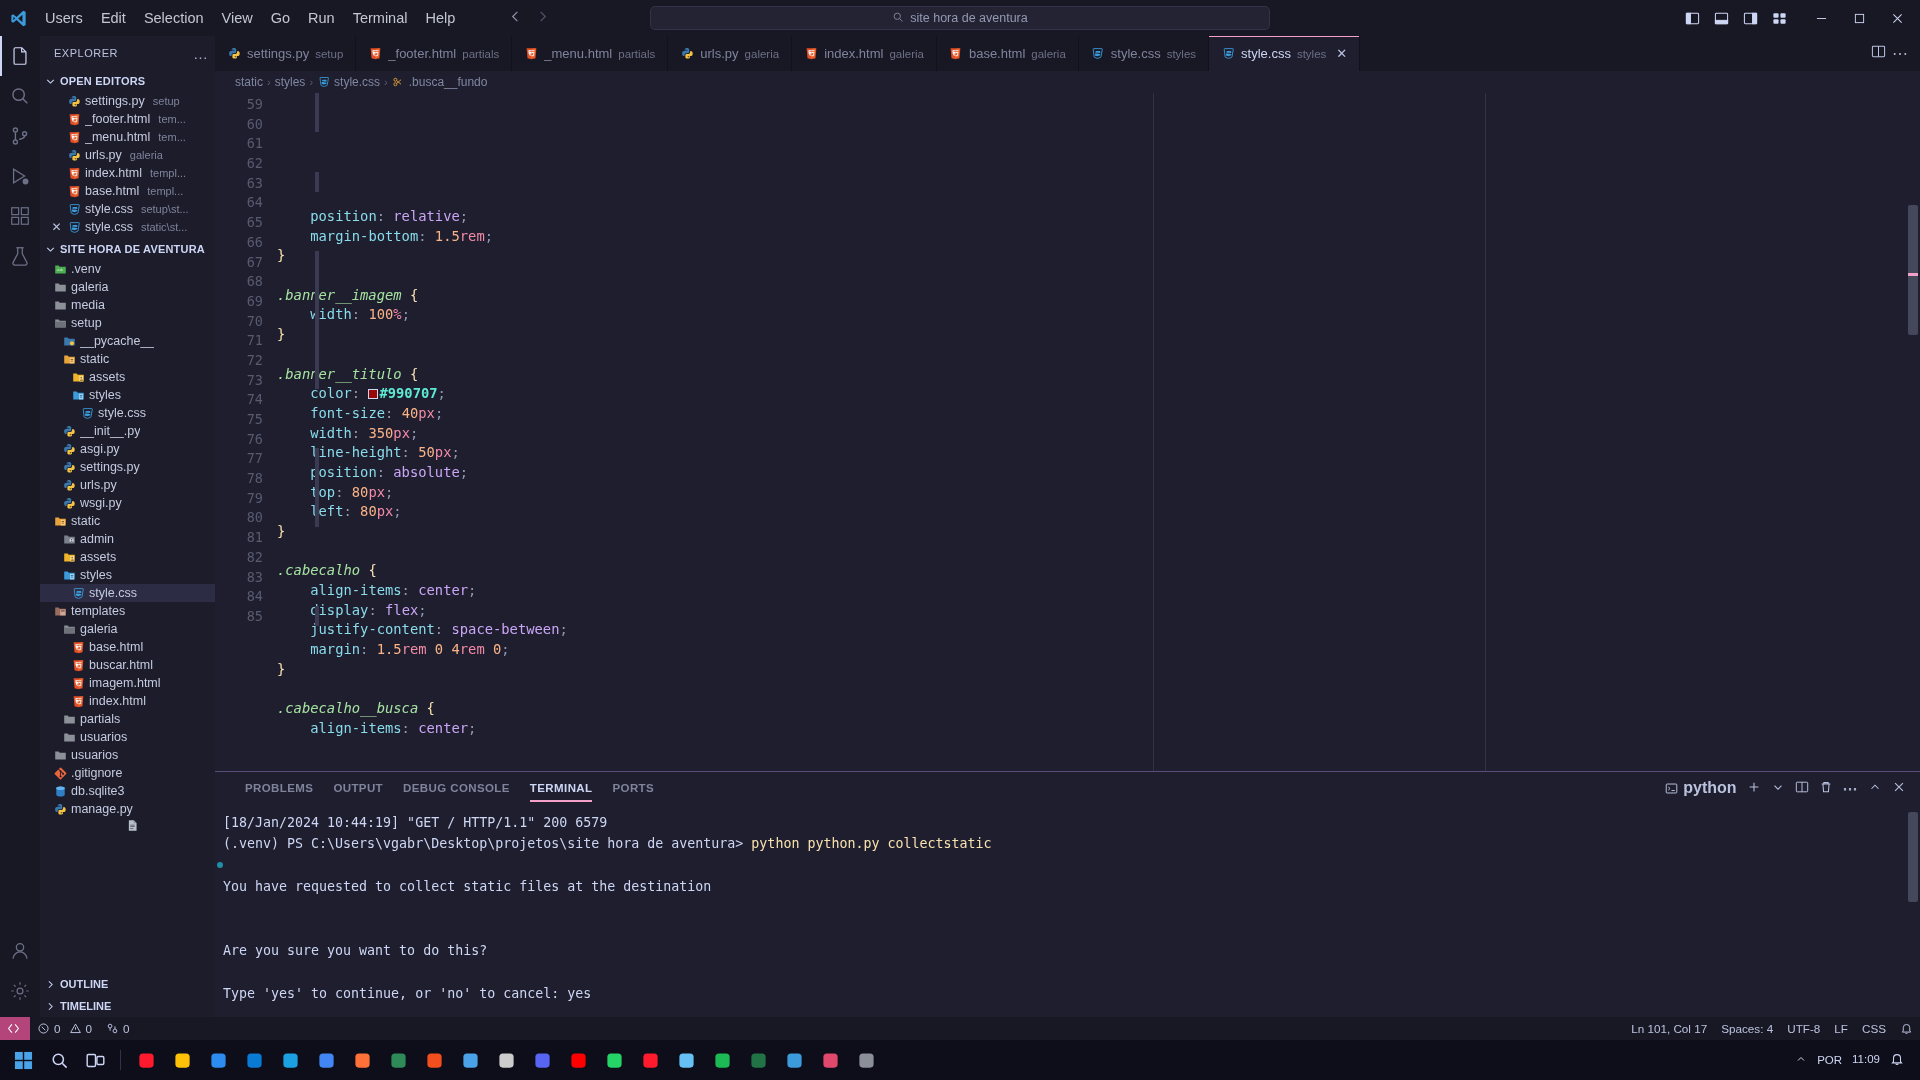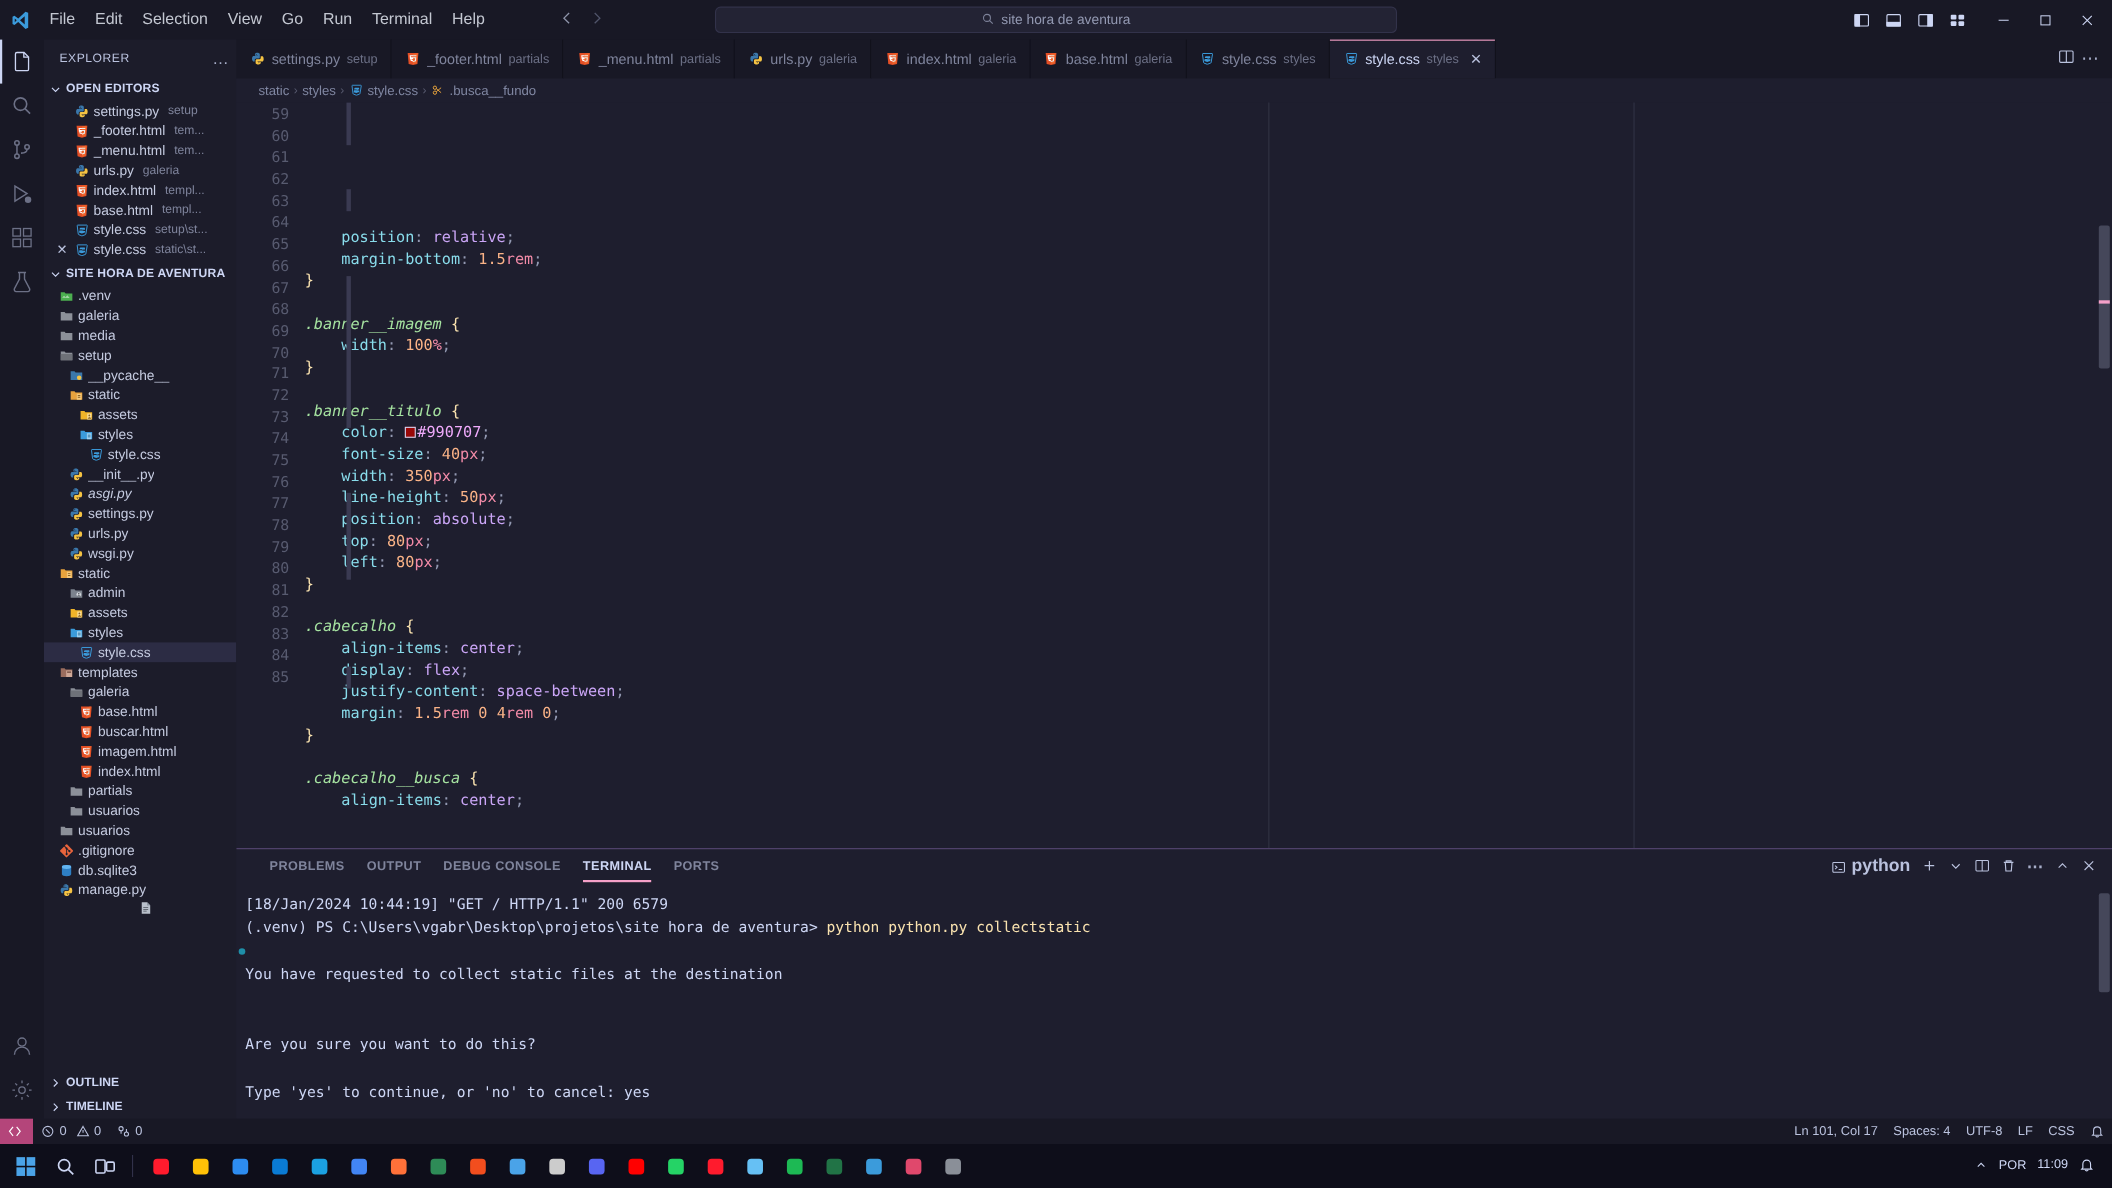--- a/index.html
+++ b/index.html
@@ -166,21 +166,21 @@
   .indent-guide {
     position: absolute; width: 1px; background: #3a3a52; left: 42px;
   }
   .tk-sel  { color: #a6e3a1; font-style: italic; }
   .tk-prop { color: #89dceb; }
   .tk-num  { color: #fab387; }
   .tk-unit { color: #f38ba8; }
   .tk-kw   { color: #cba6f7; }
   .tk-punc { color: #9399b2; }
   .tk-brace{ color: #f9e2af; }
-  .tk-hash { color: #f0abfc; }
+  .tk-hash { color: #5eead4; font-weight: bold; }
   .swatch {
     display:inline-block; width: 10px; height: 10px;
     border: 1px solid #cdd6f4; vertical-align: -1px; margin-right: 1px;
   }
   .vline {
     position: absolute; top: 0; bottom: 0; width: 1px; background: #313244;
   }
   .scroll-v {
     position: absolute; right: 0; top: 0; width: 14px; bottom: 0;
   }
@@ -243,21 +243,21 @@
 </head>
 <body>
 
 <div class="titlebar">
   <div class="vs-logo">
     <svg viewBox="0 0 24 24" fill="#3b9bdb">
         <path d="M17.9 2.1 9.6 10 5.2 6.7 3 7.8v8.4l2.2 1.1L9.6 14l8.3 7.9L21 20.6V3.4L17.9 2.1zM17 7.2v9.6L11.6 12 17 7.2zM5.6 9.9 7.8 12l-2.2 2.1V9.9z"></path>
       </svg>
   </div>
   <div class="menu">
-    <div class="menu-item">File</div>
+    <div class="menu-item">Users</div>
     <div class="menu-item">Edit</div>
     <div class="menu-item">Selection</div>
     <div class="menu-item">View</div>
     <div class="menu-item">Go</div>
     <div class="menu-item">Run</div>
     <div class="menu-item">Terminal</div>
     <div class="menu-item">Help</div>
   </div>
 
   <div style="position:absolute; left:508px; display:flex; gap:12px; align-items:center; color:#6c7086;">
@@ -599,21 +599,21 @@
         </div>
         <div class="row" style="padding-left: 22px;">
           <span class="ico">
             <svg viewBox="0 0 16 16">
               <path d="M7.9 1.2c-1.1 0-2 .2-2.6.5-.5.3-.7.8-.7 1.3v1.4h3.5v.5H3.4c-.8 0-1.5.5-1.8 1.4C1.3 7.4 1.3 8.3 1.6 9.4c.3 1 .9 1.7 1.7 1.7h1.1V9.5c0-.9.8-1.8 1.8-1.8h2.5c.8 0 1.4-.6 1.4-1.4V3c0-.8-.6-1.3-1.4-1.5-.3-.2-.5-.3-.8-.3zM6.1 2.5c.3 0 .5.2.5.5s-.2.5-.5.5-.5-.2-.5-.5.2-.5.5-.5z" fill="#3b78ab"></path>
               <path d="M11.1 5.1v1.6c0 1-.8 1.8-1.8 1.8H6.8c-.8 0-1.4.7-1.4 1.4v2.7c0 .8.7 1.2 1.4 1.4.9.3 1.8.3 2.9 0 .7-.2 1.4-.6 1.4-1.4v-1.1H7.6v-.5h5.2c.8 0 1.1-.6 1.4-1.4.3-.9.3-1.7 0-2.9-.2-.9-.6-1.6-1.4-1.6h-1.7zm-2 6.7c.3 0 .5.2.5.5s-.2.5-.5.5-.5-.2-.5-.5.2-.5.5-.5z" fill="#f5c343"></path>
             </svg>
           </span>
           <span class="lbl">__init__.py</span>
         </div>
-        <div class="row" style="padding-left: 22px; font-style: italic;">
+        <div class="row" style="padding-left: 22px;">
           <span class="ico">
             <svg viewBox="0 0 16 16">
               <path d="M7.9 1.2c-1.1 0-2 .2-2.6.5-.5.3-.7.8-.7 1.3v1.4h3.5v.5H3.4c-.8 0-1.5.5-1.8 1.4C1.3 7.4 1.3 8.3 1.6 9.4c.3 1 .9 1.7 1.7 1.7h1.1V9.5c0-.9.8-1.8 1.8-1.8h2.5c.8 0 1.4-.6 1.4-1.4V3c0-.8-.6-1.3-1.4-1.5-.3-.2-.5-.3-.8-.3zM6.1 2.5c.3 0 .5.2.5.5s-.2.5-.5.5-.5-.2-.5-.5.2-.5.5-.5z" fill="#3b78ab"></path>
               <path d="M11.1 5.1v1.6c0 1-.8 1.8-1.8 1.8H6.8c-.8 0-1.4.7-1.4 1.4v2.7c0 .8.7 1.2 1.4 1.4.9.3 1.8.3 2.9 0 .7-.2 1.4-.6 1.4-1.4v-1.1H7.6v-.5h5.2c.8 0 1.1-.6 1.4-1.4.3-.9.3-1.7 0-2.9-.2-.9-.6-1.6-1.4-1.6h-1.7zm-2 6.7c.3 0 .5.2.5.5s-.2.5-.5.5-.5-.2-.5-.5.2-.5.5-.5z" fill="#f5c343"></path>
             </svg>
           </span>
           <span class="lbl">asgi.py</span>
         </div>
         <div class="row" style="padding-left: 22px;">
           <span class="ico">

